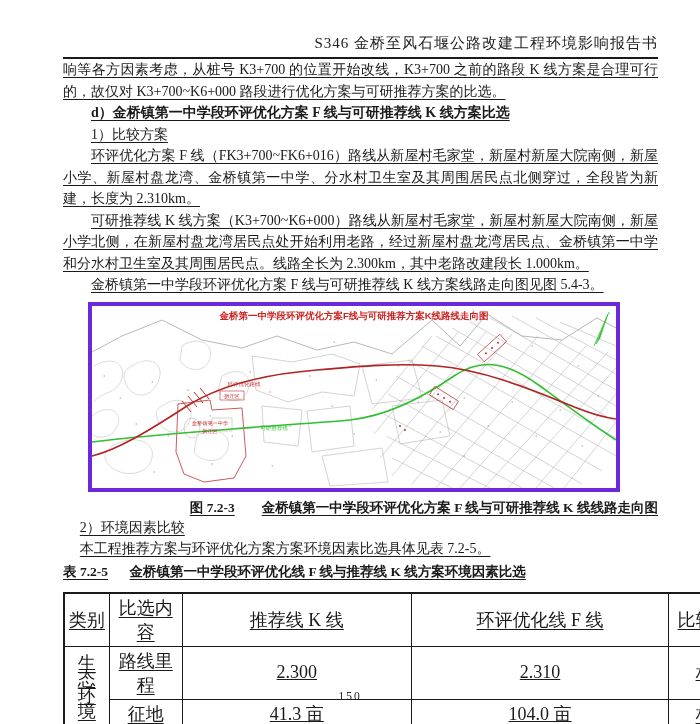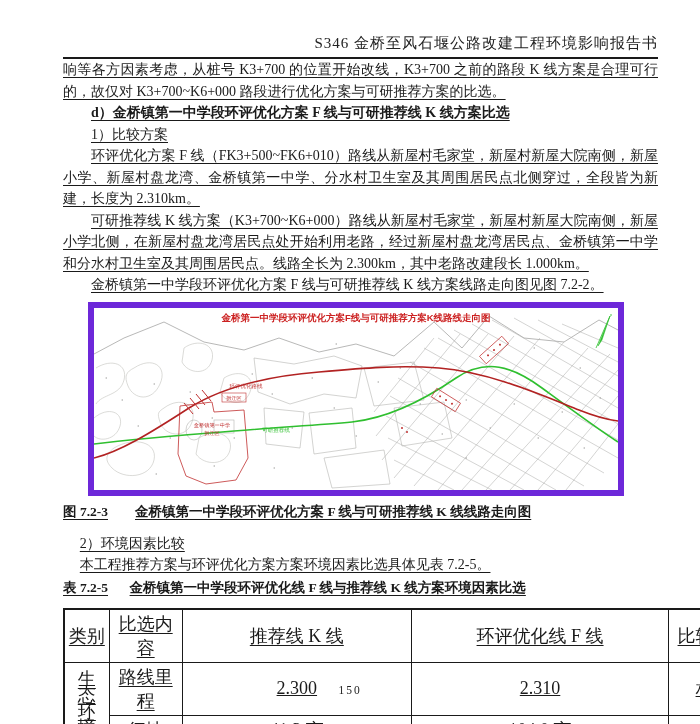--- a/index.html
+++ b/index.html
@@ -6,54 +6,54 @@
   body{width:700px;height:724px;font-family:"Liberation Serif","DejaVu Serif",serif;color:#1a1a1a;}
   .page{box-sizing:border-box;width:700px;height:724px;padding:34px 42px 0 63px;position:relative;}
   .hdr{text-align:right;font-size:15px;letter-spacing:1px;color:#222;
        border-bottom:2.5px solid #1a1a1a;padding-bottom:4px;}
   .bodytext{margin-top:0;font-size:14px;line-height:21.5px;text-align:justify;}
   p{margin:0;}
   .ind{text-indent:2em;}
   .ind-s{text-indent:1.2em;}
   .u{text-decoration:underline;text-underline-offset:3px;text-decoration-thickness:1px;}
   .bold{font-weight:bold;}
-  .figure{margin:6px 0 0 25px;width:524px;height:182px;border:6px solid #6d28d9;background:#ffffff;}
+  .figure{margin:6px 0 0 25px;width:524px;height:182px;border:4px solid #6d28d9;background:#ffffff;}
   .figure svg{display:block;}
-  .caption{margin-top:7px;text-align:left;font-size:13.5px;font-weight:bold;}
+  .caption{margin-top:7px;text-align:right;font-size:13.5px;font-weight:bold;}
   .caption .gap{display:inline-block;width:2em;}
   .tbl-title{margin-top:2px;text-align:left;font-size:13.5px;font-weight:bold;line-height:20px;}
   .tbl-title .gap{display:inline-block;width:1.6em;}
   table{border-collapse:collapse;width:697px;margin-top:10px;font-size:18px;table-layout:fixed;}
   table,th,td{border:1px solid #1a1a1a;}
   table{border:2px solid #1a1a1a;}
   th,td{text-align:center;vertical-align:middle;font-weight:normal;padding:2px 1px;}
   thead th{height:22px;}
   tbody td{height:18px;text-decoration:underline;}
   .c1{width:6.5%;}.c2{width:10.5%;}.c3{width:33%;}.c4{width:37%;}.c5{width:13%;}
   .catcell{line-height:16px;padding:0 4px;}
-  .pagenum{position:absolute;left:0;width:700px;bottom:28px;text-align:center;
+  .pagenum{position:absolute;left:0;width:700px;bottom:22px;text-align:center;
            font-size:11.5px;letter-spacing:2px;color:#222;}
   .svg-label{font-family:"Liberation Sans","DejaVu Sans",sans-serif;}
 </style>
 </head>
 <body>
 
 <div class="page">
 
   <div class="hdr">
     <span>S346 金桥至风石堰公路改建工程环境影响报告书</span>
   </div>
 
   <div class="bodytext">
     <p class="u">响等各方因素考虑，从桩号 K3+700 的位置开始改线，K3+700 之前的路段 K 线方案是合理可行的，故仅对 K3+700~K6+000 路段进行优化方案与可研推荐方案的比选。</p>
     <p class="ind u bold">d）金桥镇第一中学段环评优化方案 F 线与可研推荐线 K 线方案比选</p>
     <p class="ind u">1）比较方案</p>
-    <p class="ind u">环评优化方案 F 线（FK3+500~FK6+010）路线从新屋村毛家堂，新屋村新屋大院南侧，新屋小学、新屋村盘龙湾、金桥镇第一中学、分水村卫生室及其周围居民点北侧穿过，全段皆为新建，长度为 2.310km。</p>
+    <p class="ind u">环评优化方案 F 线（FK3+700~FK6+016）路线从新屋村毛家堂，新屋村新屋大院南侧，新屋小学、新屋村盘龙湾、金桥镇第一中学、分水村卫生室及其周围居民点北侧穿过，全段皆为新建，长度为 2.310km。</p>
     <p class="ind u">可研推荐线 K 线方案（K3+700~K6+000）路线从新屋村毛家堂，新屋村新屋大院南侧，新屋小学北侧，在新屋村盘龙湾居民点处开始利用老路，经过新屋村盘龙湾居民点、金桥镇第一中学和分水村卫生室及其周围居民点。线路全长为 2.300km，其中老路改建段长 1.000km。</p>
-    <p class="ind u">金桥镇第一中学段环评优化方案 F 线与可研推荐线 K 线方案线路走向图见图 7.2-2。</p>
+    <p class="ind u">金桥镇第一中学段环评优化方案 F 线与可研推荐线 K 线方案线路走向图见图 5.4-3。</p>
   </div>
 
   <div class="figure">
     <svg width="524" height="182" viewBox="0 0 524 182" xmlns="http://www.w3.org/2000/svg">
       <rect x="0" y="0" width="524" height="182" fill="#ffffff"></rect>
 
       <path d="M0,46 L30,30 L70,14 L110,34 L150,42 L185,30 L225,44 L262,36 L300,48 L340,14 L368,40 L395,8 L430,30 L470,34 L505,12 L524,22" fill="none" stroke="#9a9a98" stroke-width="0.7"></path>
 
       <g fill="none" stroke="#c3c3be" stroke-width="0.6">
         <path d="M2,60 C18,50 34,56 30,72 C26,88 8,86 2,96"></path>
@@ -122,21 +122,21 @@
       <text x="118" y="119" text-anchor="middle" font-size="5.2" fill="#c03030" class="svg-label">金桥镇第一中学</text>
       <text x="118" y="127" text-anchor="middle" font-size="5.2" fill="#c03030" class="svg-label">拆迁区</text>
       <text x="182" y="124" text-anchor="middle" font-size="5.5" fill="#2fbf2f" class="svg-label">可研推荐线</text>
     </svg>
   </div>
 
   <div class="caption u">
     <span>图 7.2-3</span><span class="gap"></span><span>金桥镇第一中学段环评优化方案 F 线与可研推荐线 K 线线路走向图</span>
   </div>
 
-  <div class="bodytext" style="margin-top:12px;">
+  <div class="bodytext" style="margin-top:0;">
     <p class="ind-s u">2）环境因素比较</p>
     <p class="ind-s u">本工程推荐方案与环评优化方案方案环境因素比选具体见表 7.2-5。</p>
   </div>
 
   <div class="tbl-title u">
     <span>表 7.2-5</span><span class="gap"></span><span>金桥镇第一中学段环评优化线 F 线与推荐线 K 线方案环境因素比选</span>
   </div>
 
   <table>
     <colgroup>

